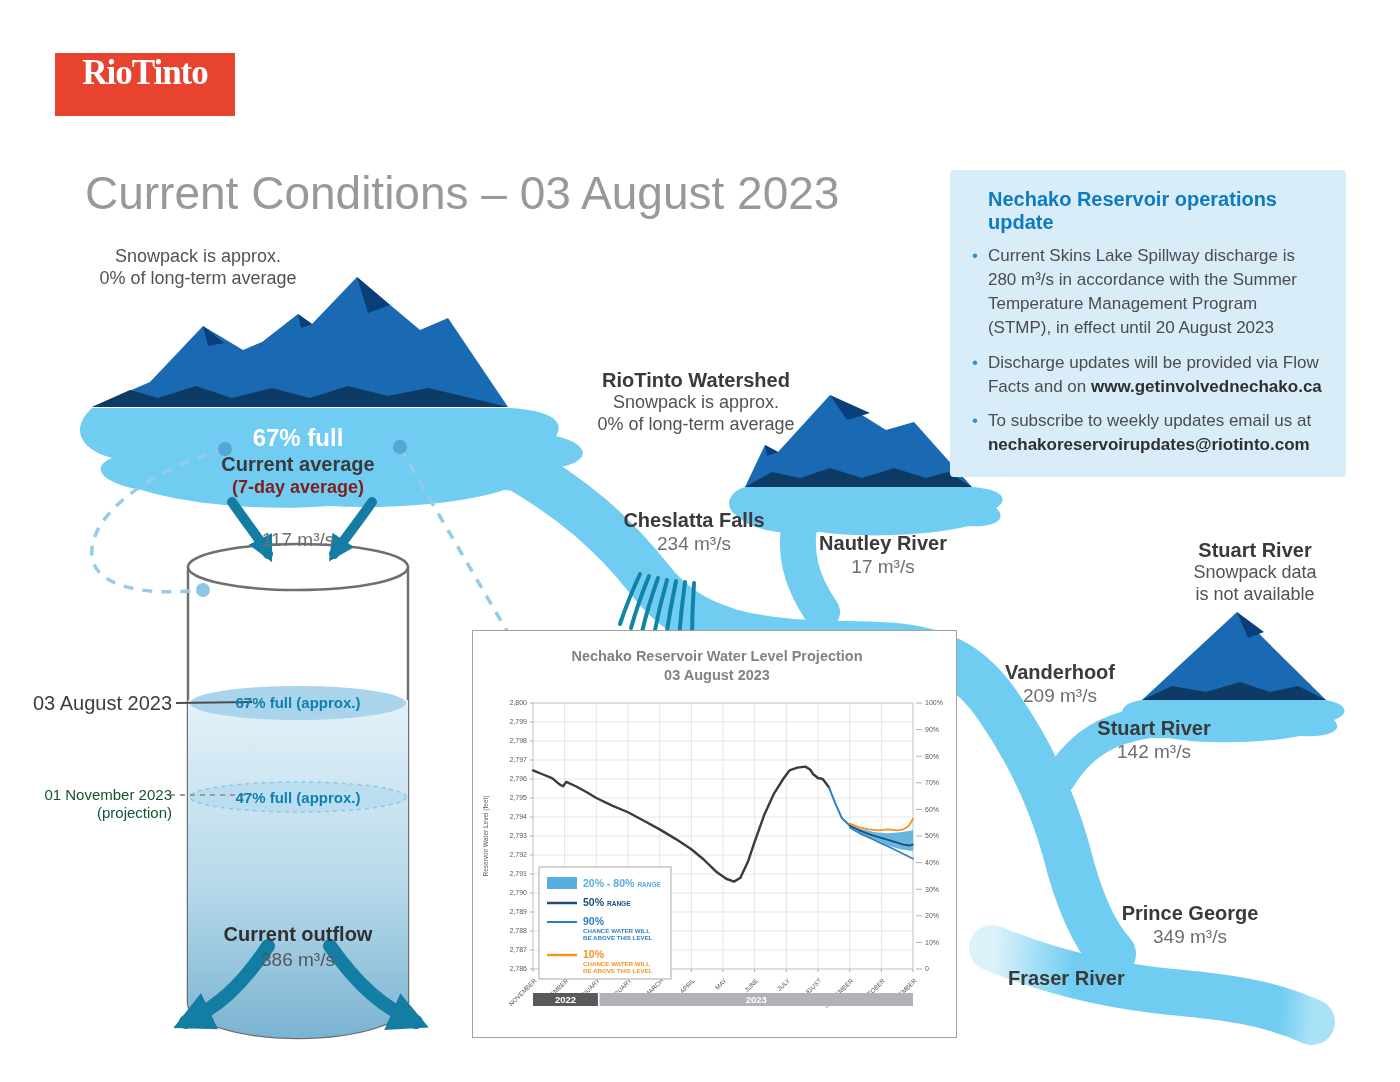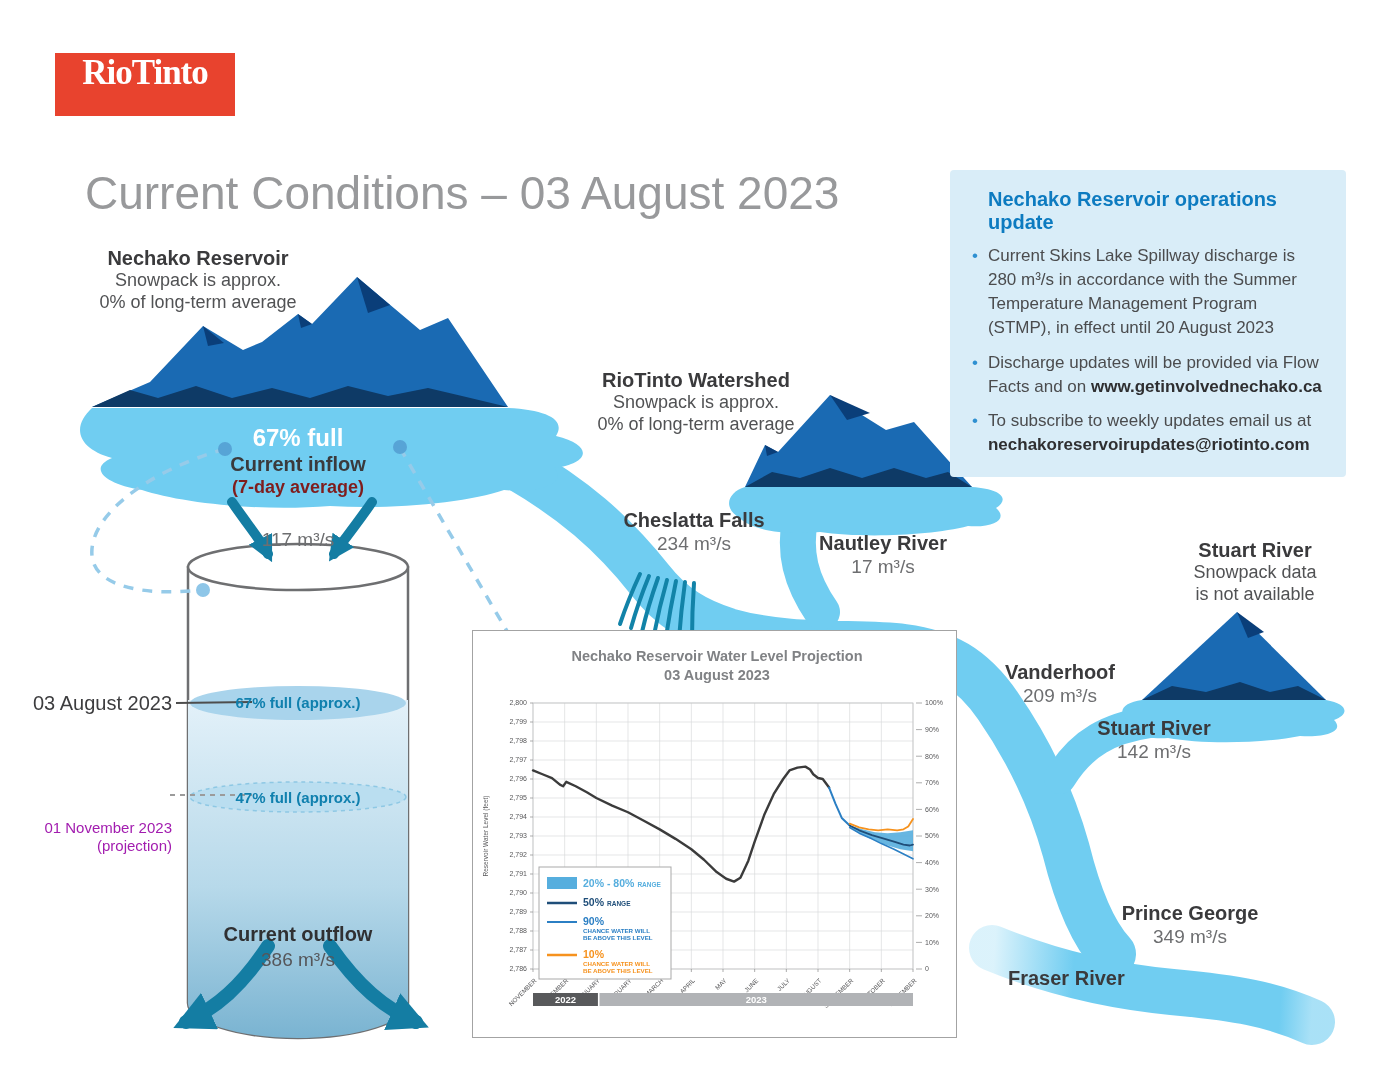--- a/index.html
+++ b/index.html
@@ -7,21 +7,21 @@
           font-family:"Liberation Sans",sans-serif;}
   .art{position:absolute;left:0;top:0;width:1400px;height:1082px;}
   .lbl{position:absolute;line-height:1.22;}
   .c{text-align:center}.r{text-align:right}
   .name20{font-size:20px;font-weight:bold;color:#3a3a3c;}
   .sub18{font-size:18px;color:#515254;}
   .val19{font-size:19px;color:#6d6e70;}
   .white24{font-size:24px;font-weight:bold;color:#ffffff;}
   .teal15{font-size:15px;font-weight:bold;color:#1080ae;}
   .dark20{font-size:20px;color:#3d3d3f;}
-  .gray15{font-size:15px;color:#a21caf;margin-top:33px;}
+  .gray15{font-size:15px;color:#14532d;}
   .logo{position:absolute;left:55px;top:53px;width:180px;height:63px;background:#e8432e;
         display:flex;align-items:flex-start;justify-content:center;}
   .logo span{font-family:"Liberation Serif",serif;font-weight:bold;font-size:35px;color:#ffffff;letter-spacing:-1px;}
   .page-title{position:absolute;left:85px;top:166px;font-size:46px;color:#98999b;letter-spacing:0px;}
   .info-box{position:absolute;left:950px;top:170px;width:352px;background:#d9edf8;border-radius:4px;
             padding:18px 22px 20px 22px;}
   .info-box h2{margin:0 0 10px 16px;font-size:20px;color:#0d7bc0;}
   .info-box ul{margin:0;padding:0;list-style:none;}
   .info-box li{display:flex;margin:0 0 10px 0;font-size:17px;color:#4b4c4e;line-height:1.42;}
   .info-box li:last-child{margin-bottom:0;}
@@ -152,27 +152,26 @@
         <span><span>Discharge updates will be provided via Flow Facts and on </span><b>www.getinvolvednechako.ca</b></span>
       </li>
       <li>
         <span class="dot">•</span>
         <span><span>To subscribe to weekly updates email us at </span><b>nechakoreservoirupdates@riotinto.com</b></span>
       </li>
     </ul>
   </div>
 
   <div class="lbl c" style="left:56px;top:246px;width:284px;">
-    <div class="name20">Nechako Reservoir</div>
     <div class="sub18">Snowpack is approx.</div>
     <div class="sub18">0% of long-term average</div>
   </div>
 
   <div class="lbl c white24" style="left:156px;top:423px;width:284px;">67% full</div>
-  <div class="lbl c name20" style="left:156px;top:452px;width:284px;">Current inflow</div>
+  <div class="lbl c name20" style="left:156px;top:452px;width:284px;">Current average</div>
   <div class="lbl c" style="left:156px;top:477px;width:284px;font-size:18px;font-weight:bold;color:#7f1d1d;">(7-day average)</div>
   <div class="lbl c val19" style="left:156px;top:500px;width:284px;margin-top:28px;">117 m³/s</div>
 
   <div class="lbl r dark20" style="left:30px;top:691px;width:142px;">03 August 2023</div>
   <div class="lbl c teal15" style="left:190px;top:694px;width:216px;">67% full (approx.)</div>
   <div class="lbl r gray15" style="left:30px;top:786px;width:142px;">
     <div>01 November 2023</div>
     <div>(projection)</div>
   </div>
   <div class="lbl c teal15" style="left:190px;top:789px;width:216px;">47% full (approx.)</div>

